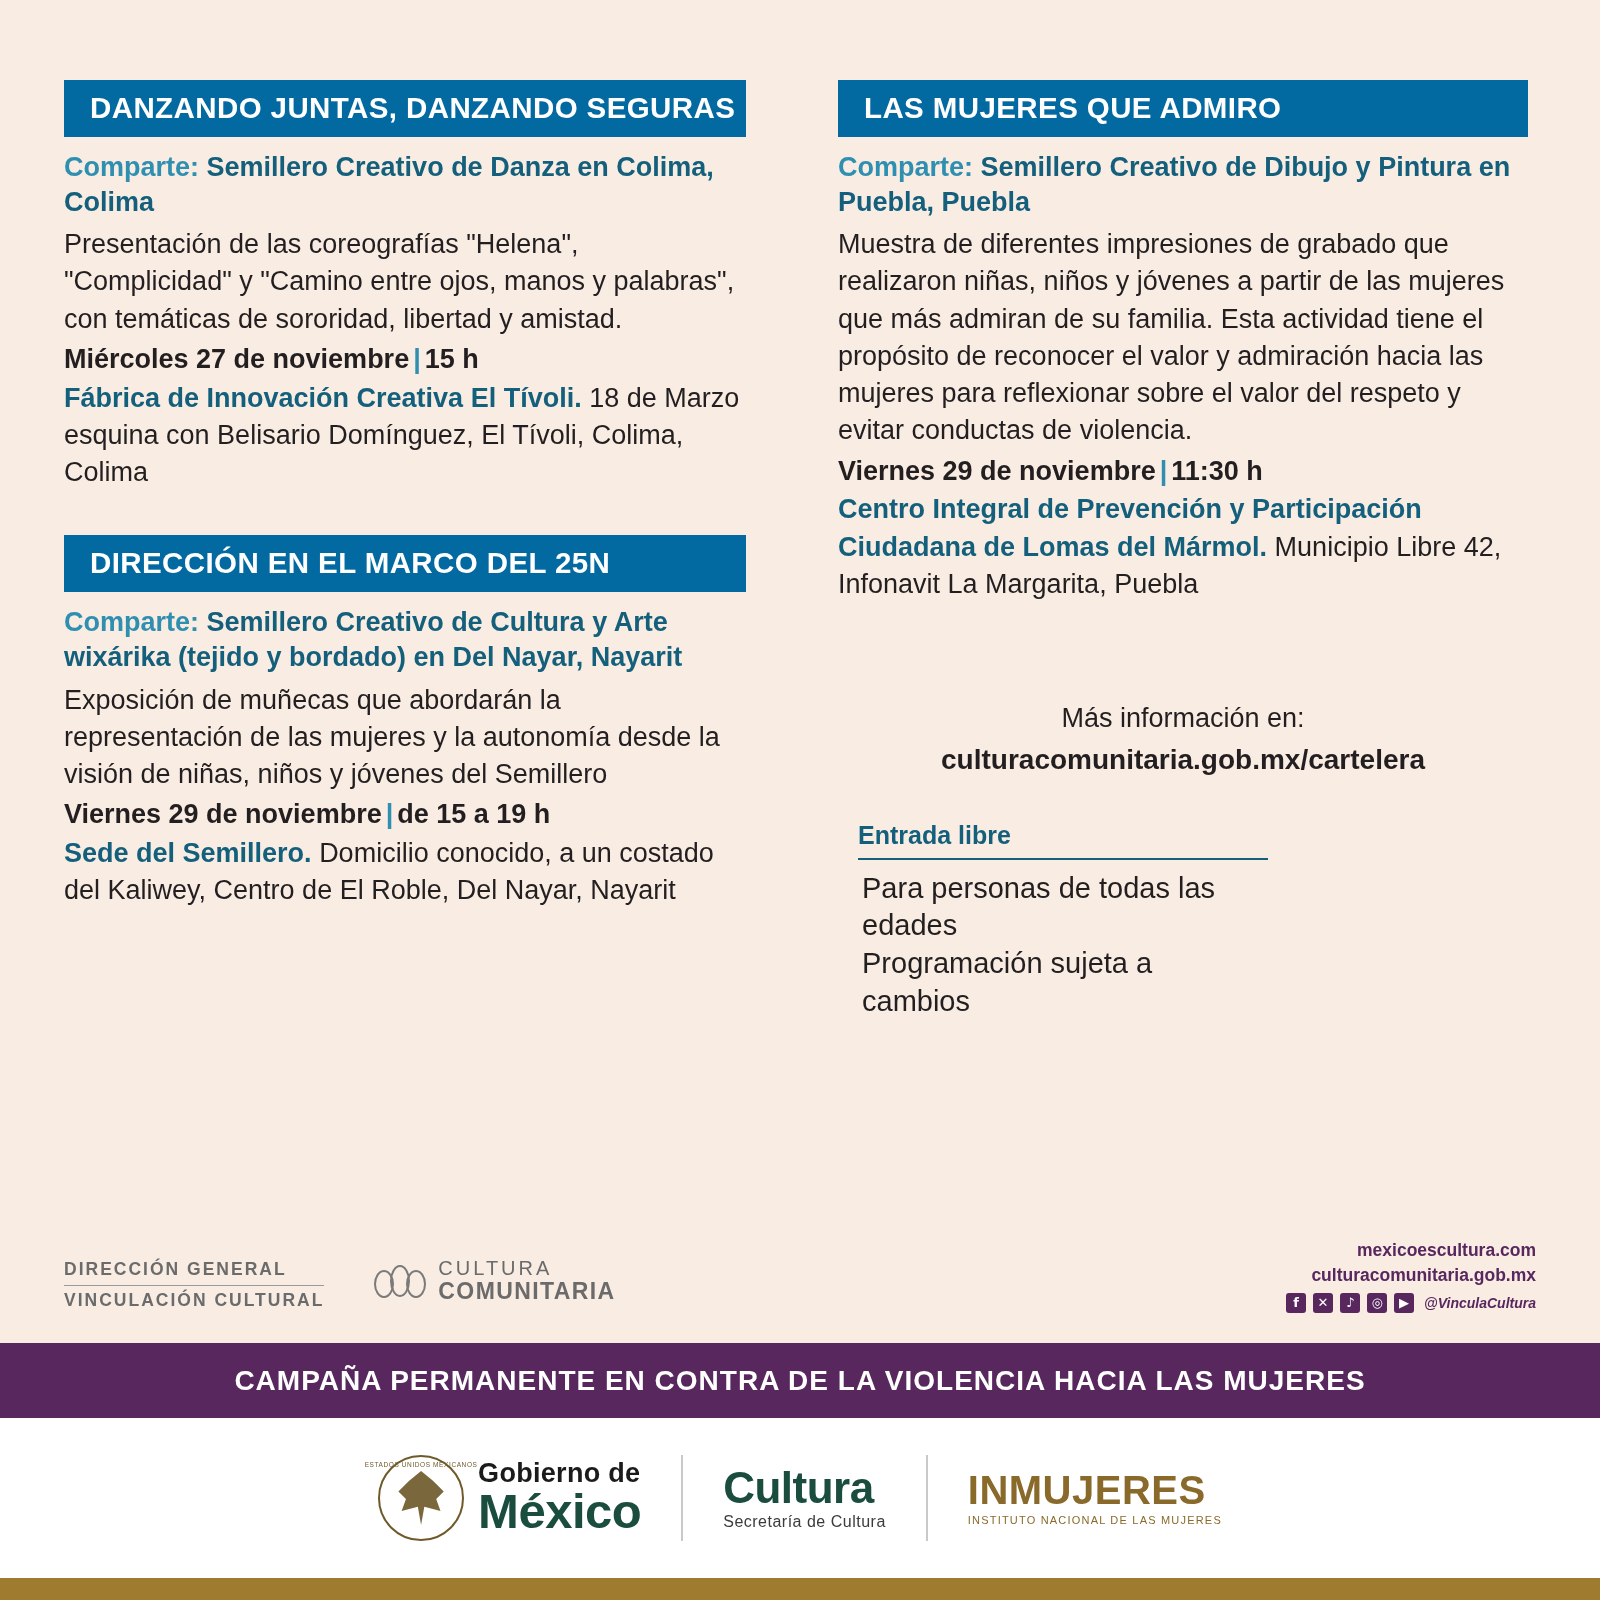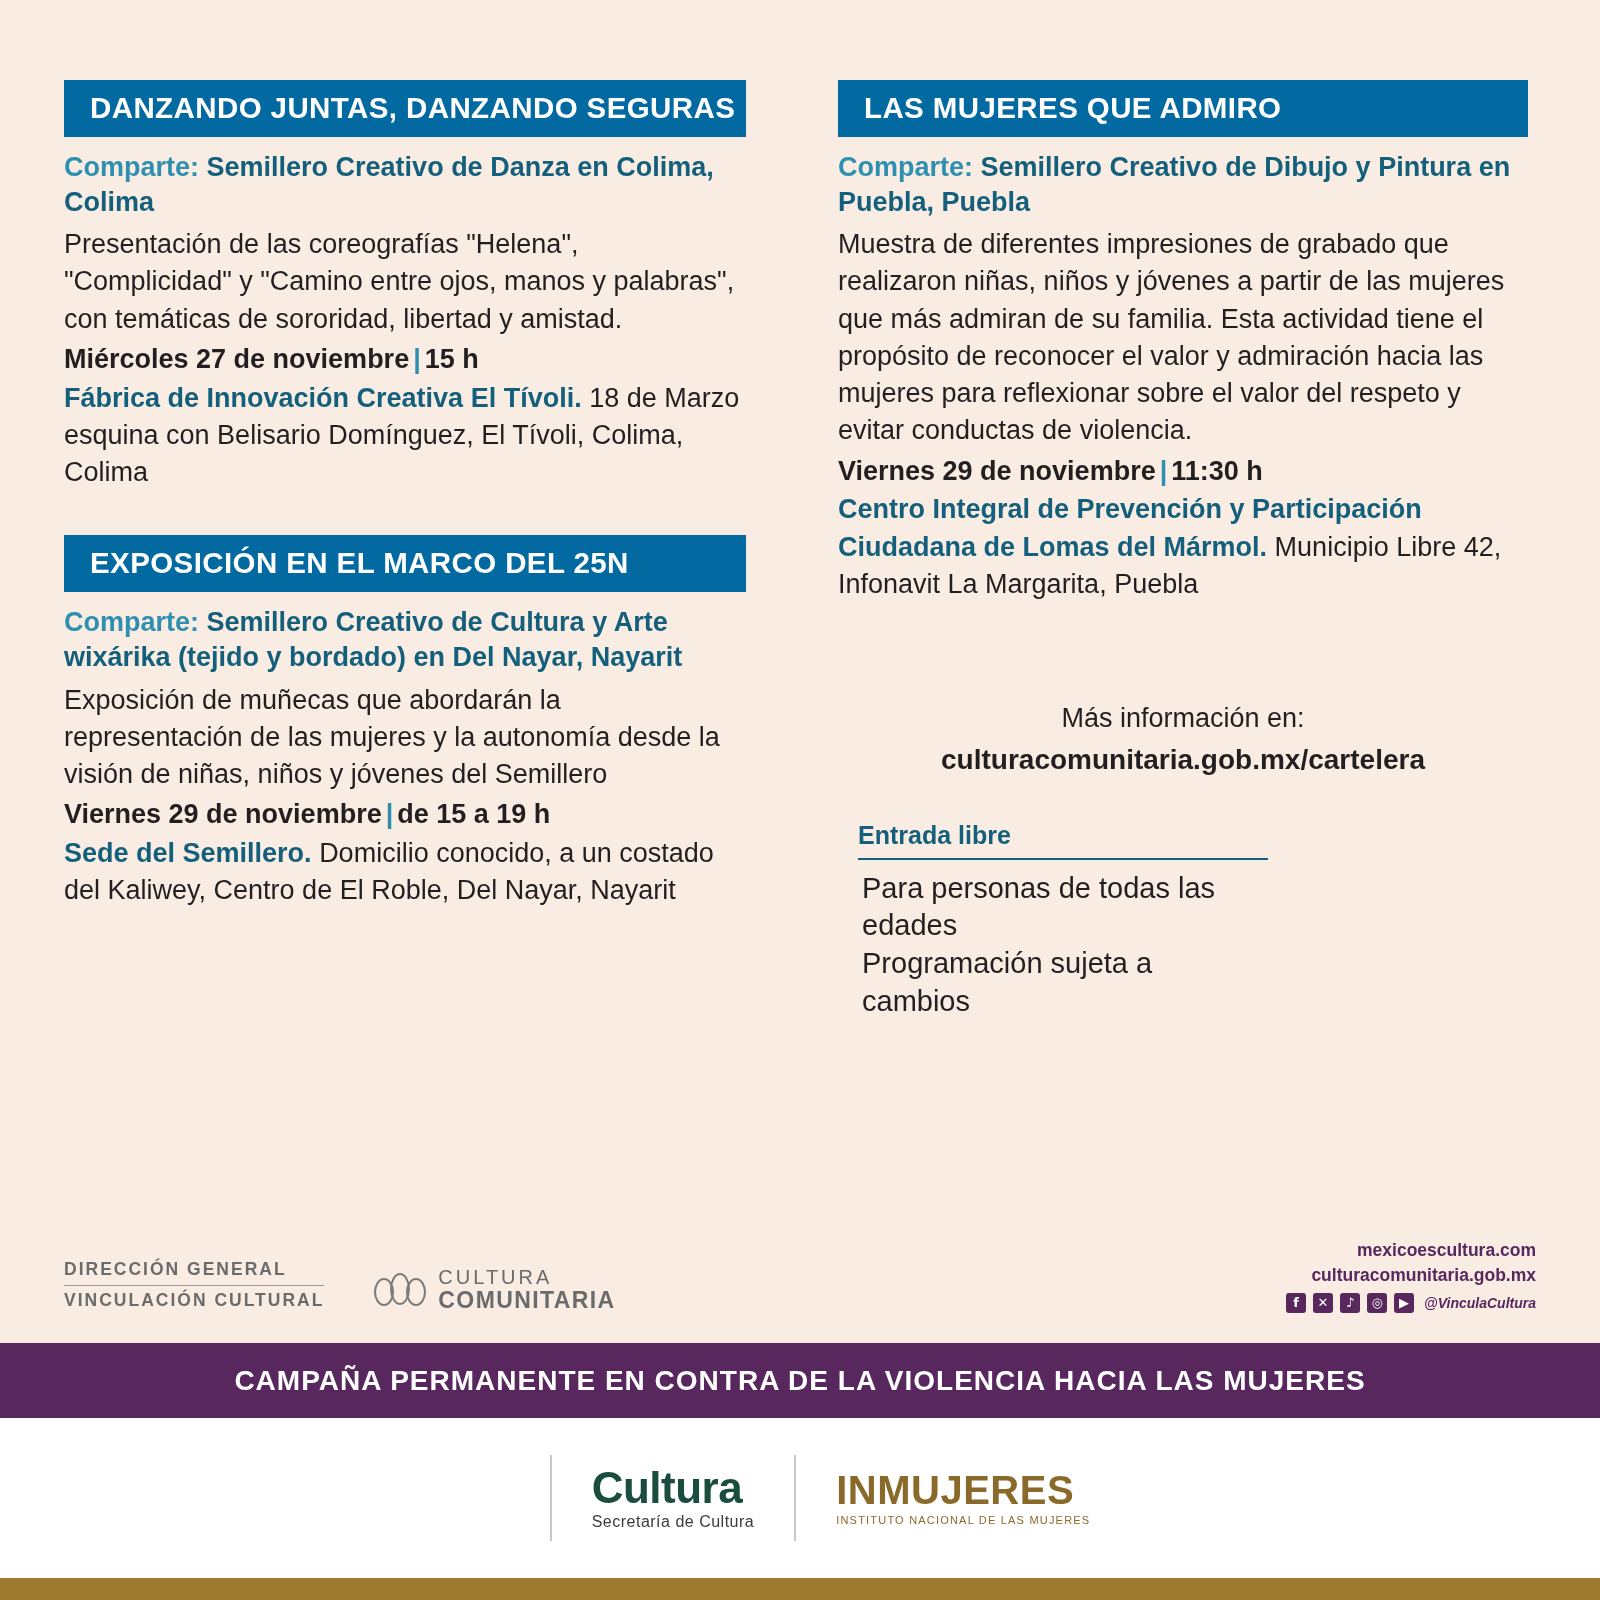--- a/index.html
+++ b/index.html
@@ -153,21 +153,21 @@
     bottom: 22px;
     height: 130px;
     padding: 0 64px;
     box-sizing: border-box;
     display: flex;
     align-items: flex-end;
     justify-content: space-between;
   }
   .logos-left {
     display: flex;
-    align-items: flex-end;
+    align-items: flex-start;
     gap: 48px;
     padding-bottom: 8px;
   }
   .dgvc {
     color: #6b6b6b;
     font-size: 17.5px;
     font-weight: bold;
     letter-spacing: 2px;
     line-height: 1.45;
   }
@@ -359,21 +359,21 @@
             <span>Miércoles 27 de noviembre</span><span class="sep">|</span><span>15 h</span>
           </p>
           <p class="place">
             <span class="venue">Fábrica de Innovación Creativa El Tívoli.</span>
             <span>18 de Marzo esquina con Belisario Domínguez, El Tívoli, Colima, Colima</span>
           </p>
         </div>
 
         <div class="block">
           <div class="band-wrap">
-            <div class="band">EXPOSICIÓN EN EL MARCO DEL 25N</div>
+            <div class="band">DIRECCIÓN EN EL MARCO DEL 25N</div>
           </div>
           <p class="shares">
             <span class="lbl">Comparte:</span>
             <span class="val">Semillero Creativo de Cultura y Arte wixárika (tejido y bordado) en Del Nayar, Nayarit</span>
           </p>
           <p class="desc">Exposición de muñecas que abordarán la representación de las mujeres y la autonomía desde la visión de niñas, niños y jóvenes del Semillero</p>
           <p class="when">
             <span>Viernes 29 de noviembre</span><span class="sep">|</span><span>de 15 a 19 h</span>
           </p>
           <p class="place">
@@ -455,20 +455,32 @@
           <span class="ico">▶</span>
           <span class="handle">@VinculaCultura</span>
         </div>
       </div>
     </div>
   </div>
 
   <div class="campaign">CAMPAÑA PERMANENTE EN CONTRA DE LA VIOLENCIA HACIA LAS MUJERES</div>
 
   <div class="gov">
+    <div class="gov-item">
+      <span class="eagle">
+        <span class="ring-text">
+            <span>ESTADOS UNIDOS MEXICANOS</span>
+          </span>
+        <span class="body"></span>
+      </span>
+      <span class="gobmex">
+        <span class="g1">Gobierno de</span>
+        <span class="g2">México</span>
+      </span>
+    </div>
 
     <div class="divider"></div>
 
     <div class="gov-item cultura">
       <span>
         <span class="c1">Cultura</span>
         <span class="c2">Secretaría de Cultura</span>
       </span>
     </div>
 

